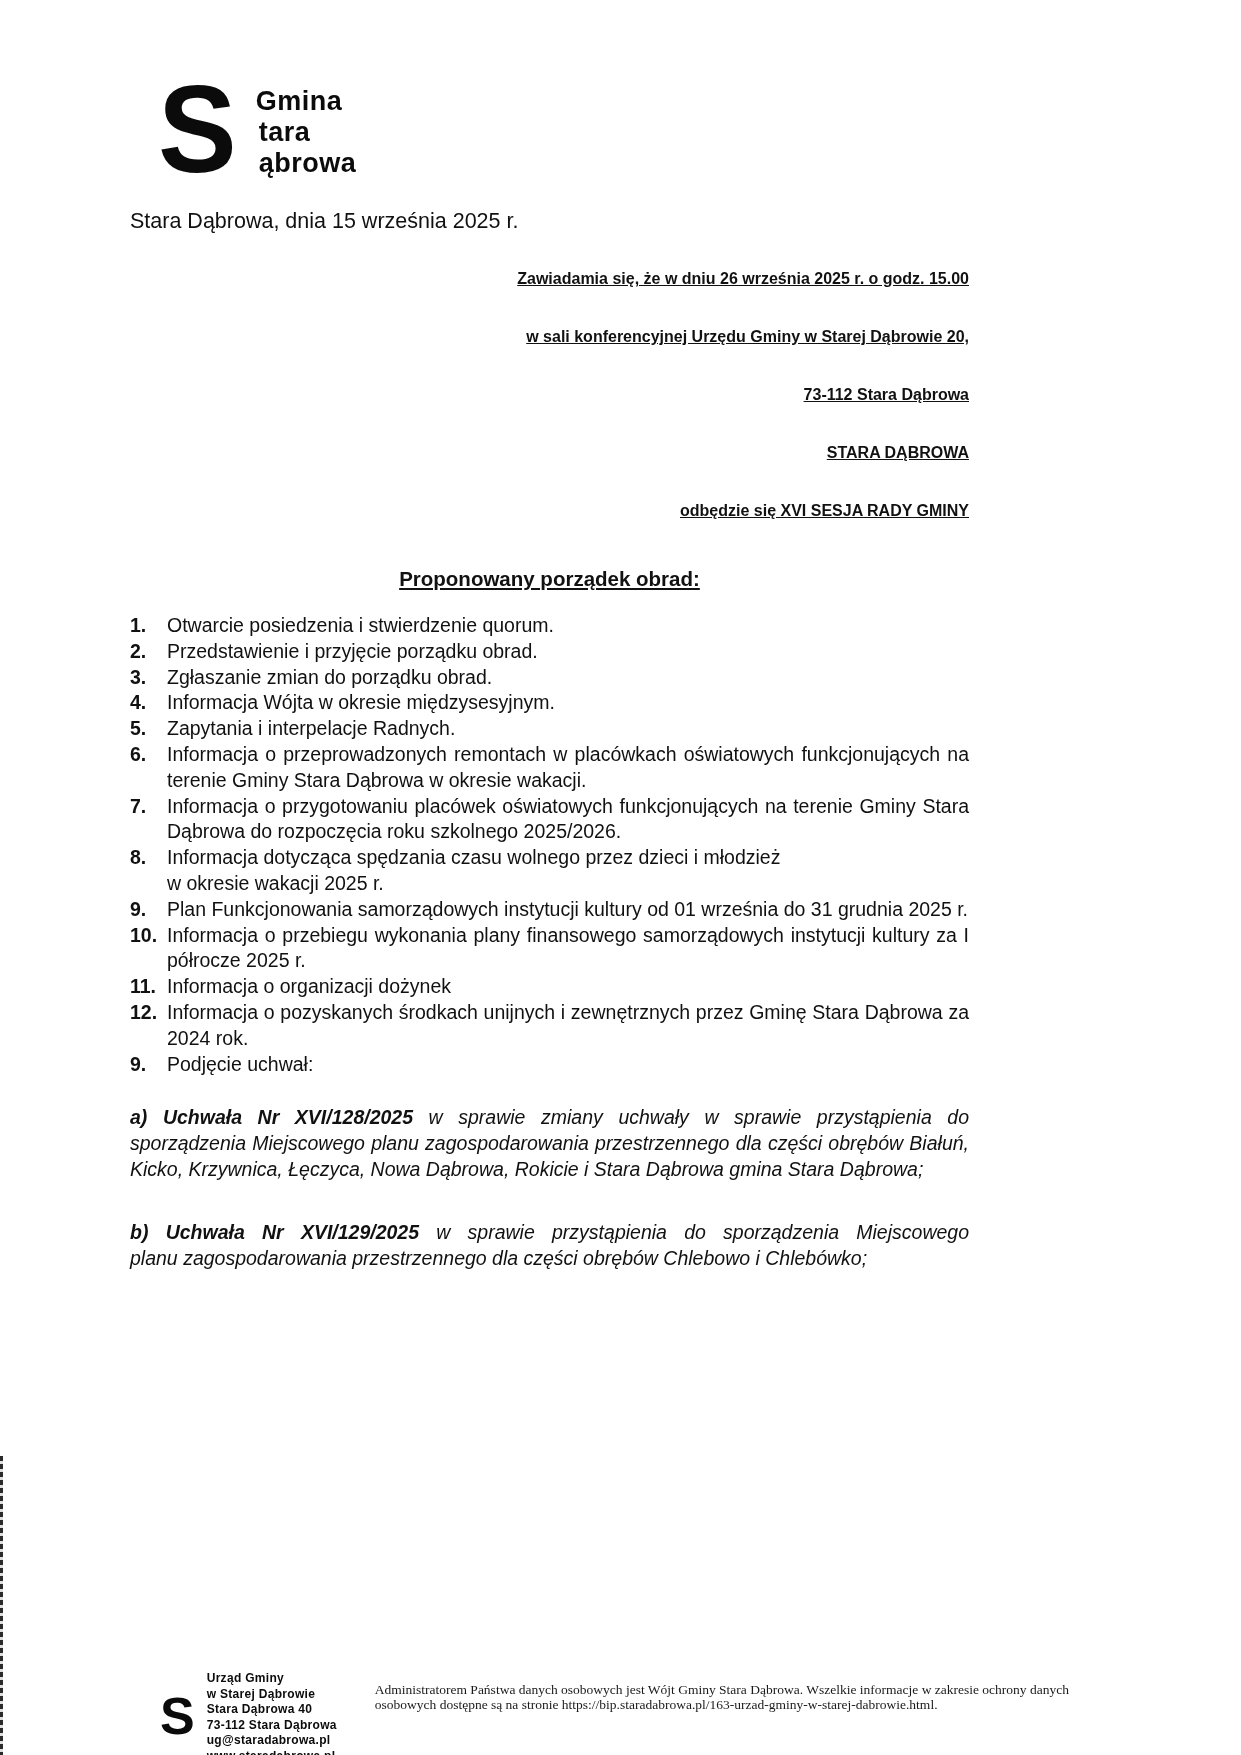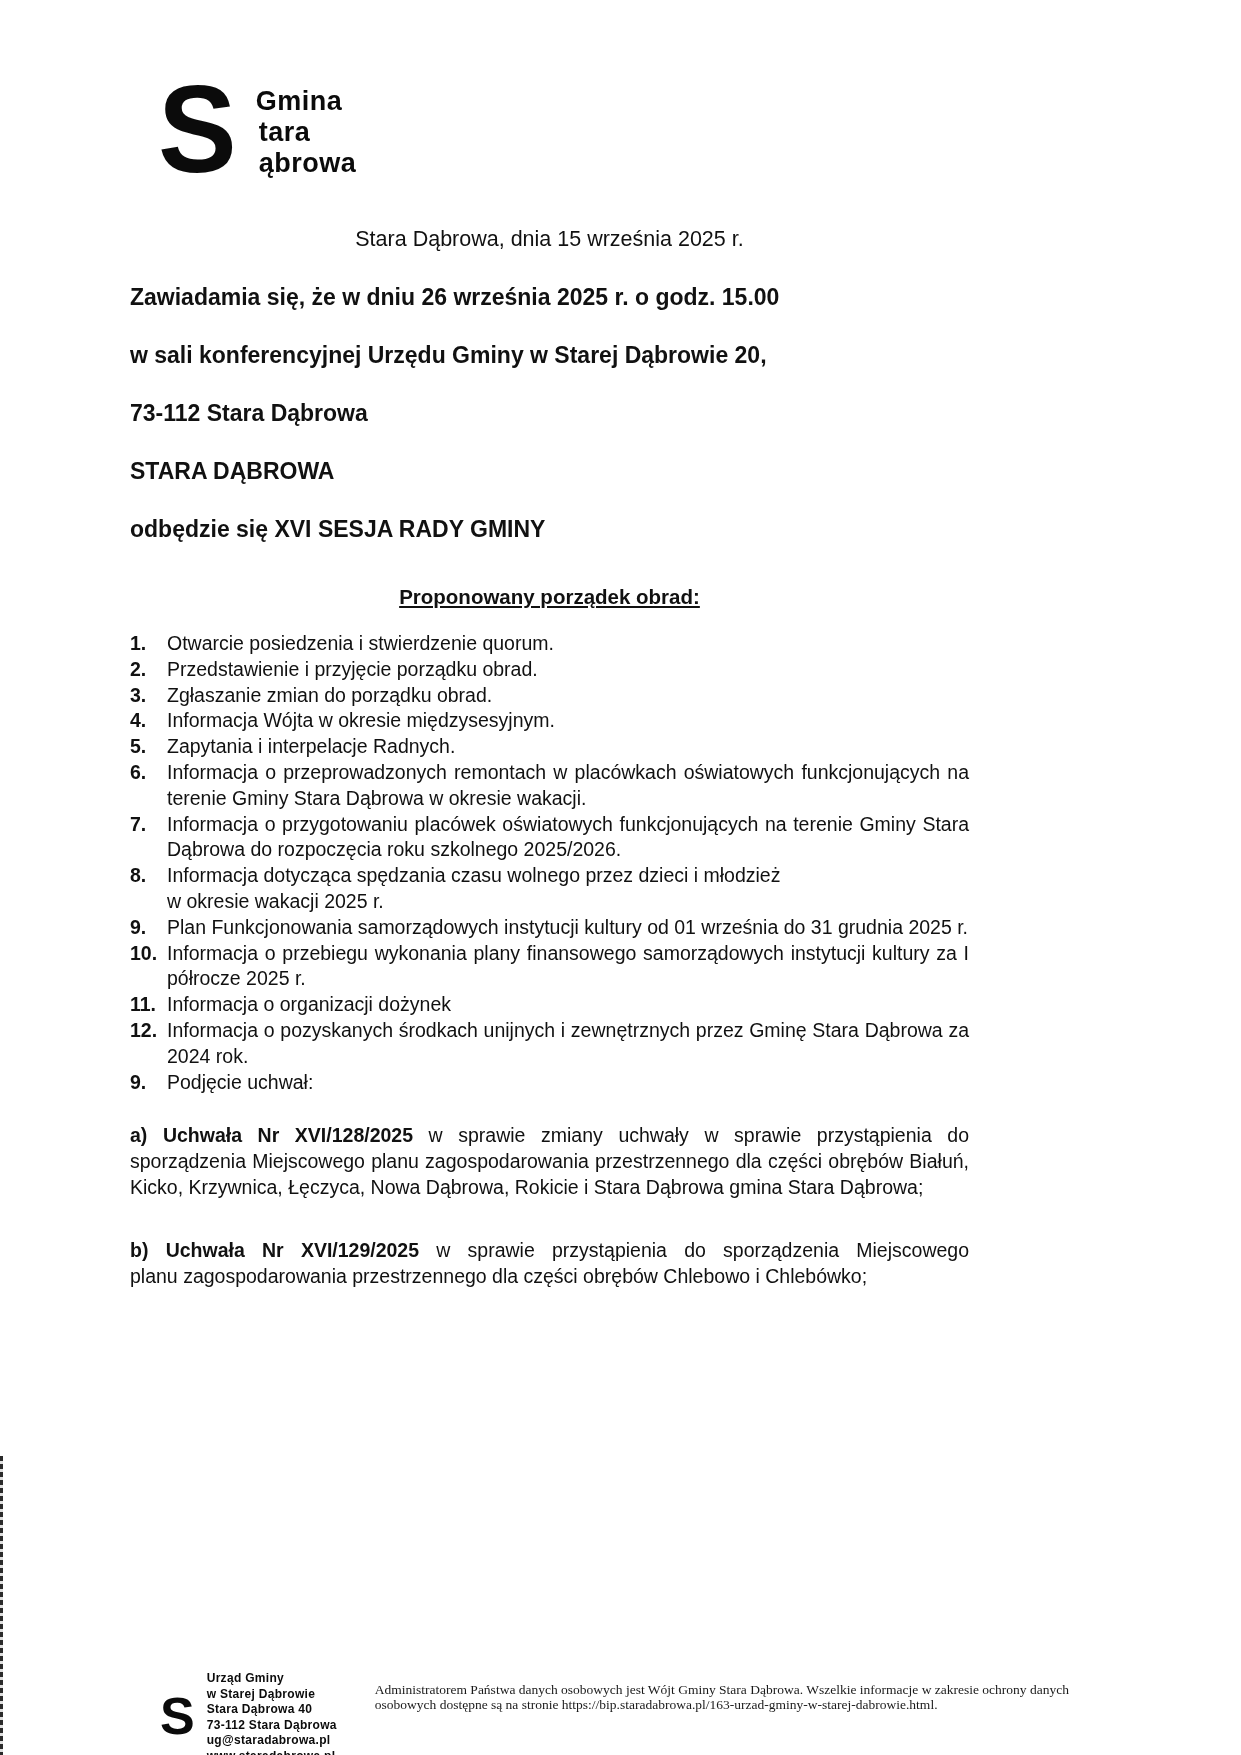--- a/index.html
+++ b/index.html
@@ -41,42 +41,43 @@
     font-weight: bold;
     font-size: 27px;
     line-height: 31px;
     letter-spacing: 0.5px;
     color: #0b0b0b;
   }
   .logo-text .l2, .logo-text .l3 { margin-left: 3px; }
 
   
   .date-line {
-    text-align: center;
+    text-align: left;
     font-size: 21.5px;
-    margin-top: 29px;
+    margin-top: 11px;
   }
 
   
   .title {
     text-align: center;
     font-size: 27px;
     font-weight: bold;
     letter-spacing: 11px;
     text-indent: 11px;
     margin: 48px 0 0 0;
   }
 
   
   .intro {
-    text-align: left;
-    font-weight: bold;
-    font-size: 23px;
+    text-align: right;
+    font-weight: bold;
+    font-size: 16px;
     line-height: 26px;
     margin: 32px 0 0 0;
+    text-decoration: underline;
   }
 
   
   .agenda-heading {
     text-align: center;
     font-weight: bold;
     font-size: 20.5px;
     text-decoration: underline;
     margin: 43px 0 0 0;
   }
@@ -96,20 +97,21 @@
     text-align: justify;
     white-space: pre-line;
   }
 
   
   .resolution {
     font-size: 19.5px;
     line-height: 26px;
     text-align: justify;
     margin: 27px 0 0 0;
+    font-style: italic;
   }
   .resolution + .resolution { margin-top: 37px; }
   .resolution strong { font-weight: bold; }
 
   
   .footer {
     position: absolute;
     left: 160px;
     top: 1593px;
     right: 90px;

